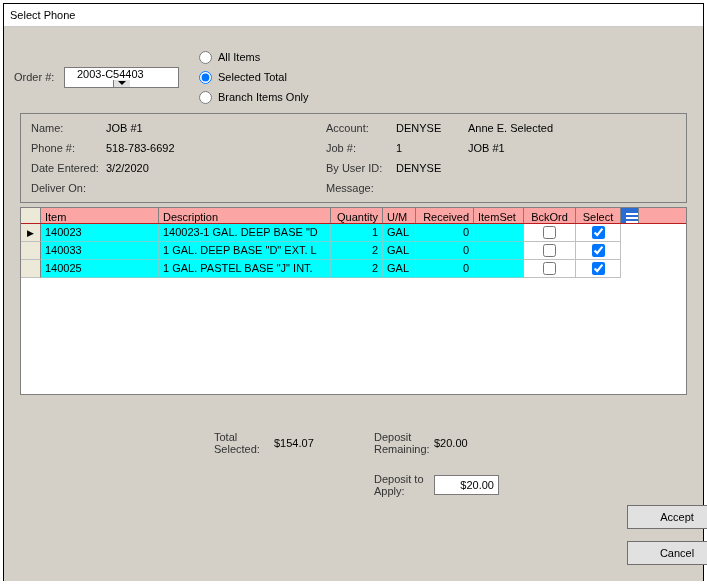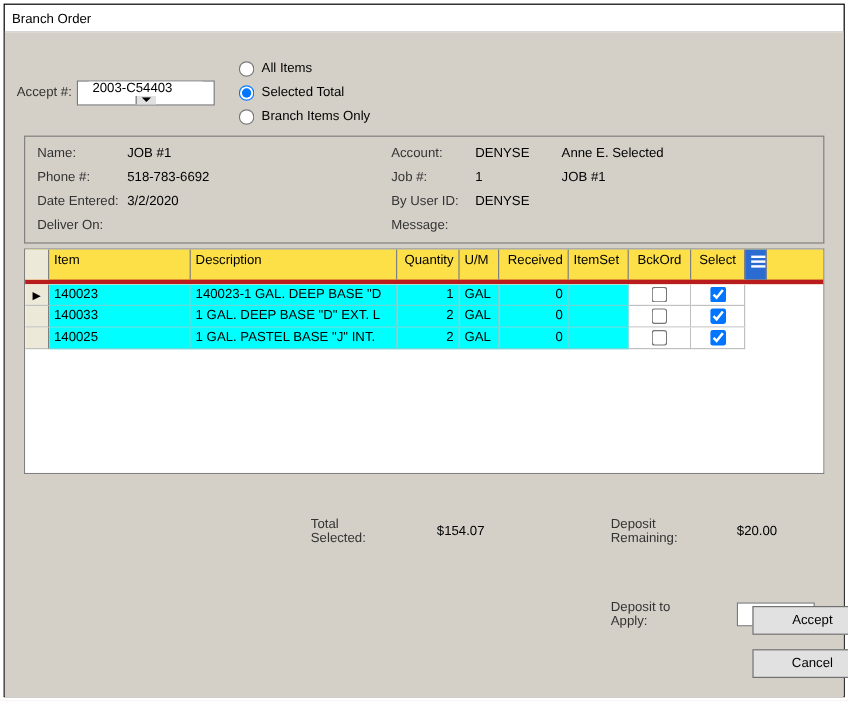--- a/index.html
+++ b/index.html
@@ -21,21 +21,21 @@
 .radios { margin-left: 20px; }
 .radio-row { display: flex; align-items: center; height: 20px; }
 .radio-row input { margin: 0 6px 0 0; }
 
 .info-panel { border: 1px solid #808080; margin: 6px 6px 0 6px; padding: 8px 10px 8px 10px; }
 .info-grid { display: grid; grid-template-columns: 75px 220px 70px 72px 200px; row-gap: 8px; align-items: center; }
 .info-grid .lbl { color: #333; }
 .info-grid .val { color: #000; }
 
 .grid-wrap { margin: 4px 6px 0 6px; border: 1px solid #808080; background: #fff; height: 188px; position: relative; display: flex; flex-direction: column; }
-.grid-head { display: flex; background: #fde047; border-bottom: 4px solid #b91c1c; height: 29px; }
+.grid-head { display: flex; background: #fca5a5; border-bottom: 1px solid #b91c1c; height: 16px; }
 .gh { border-right: 1px solid #808080; padding: 3px 4px; color: #000; overflow: hidden; white-space: nowrap; }
 .gh.corner { width: 20px; background: #ece9d8; }
 .col-item { width: 118px; }
 .col-desc { width: 172px; }
 .col-qty { width: 52px; text-align: right; }
 .col-um { width: 33px; }
 .col-recv { width: 58px; text-align: right; }
 .col-iset { width: 50px; }
 .col-bck { width: 52px; text-align: center; }
 .col-sel { width: 45px; text-align: center; }
@@ -46,39 +46,39 @@
 .grid-body { flex: 1; overflow: auto; background: #fff; }
 .grow { display: flex; height: 18px; align-items: stretch; }
 .rowhdr { width: 20px; background: #ece9d8; border-right: 1px solid #808080; border-bottom: 1px solid #c0c0c0; display:flex; align-items:center; justify-content:center; font-size:9px; }
 .cell { border-right: 1px solid #6ed6d6; border-bottom: 1px solid #6ed6d6; padding: 2px 4px; background: #00FFFF; color: #000; overflow: hidden; white-space: nowrap; }
 .cell.qty, .cell.recv { text-align: right; }
 .cell.bck, .cell.sel { text-align: center; background: #fff; border-right:1px solid #c0c0c0; border-bottom:1px solid #c0c0c0; display:flex; align-items:center; justify-content:center; }
 .cell.bck input, .cell.sel input { margin:0; }
 .cell.iset { background:#00FFFF; }
 
 .bottom { position: absolute; left: 10px; right: 10px; bottom: 10px; height: 140px; }
-.totals { display: grid; grid-template-columns: 200px 60px 100px 60px 100px 130px; row-gap: 18px; align-items: center; gap: 45px; }
+.totals { display: grid; grid-template-columns: 200px 60px 100px 60px 100px 130px; row-gap: 18px; align-items: center; }
 .tot-lbl { color: #333; }
 .tot-val { color: #000; text-align: left; }
 .dep-input { width: 65px; height: 20px; border: 1px solid #7a7a7a; background:#fff; text-align: right; padding: 0 4px; font-size: 11px; }
 
 .btns { position: absolute; right: 10px; bottom: 6px; width: 100px; }
 .btn { width: 100px; height: 24px; background: #e1e1e1; border: 1px solid #707070; margin-top: 12px; display:flex; align-items:center; justify-content:center; cursor:pointer;margin-left:44px; }
 </style>
 </head>
 <body>
 
 <div class="window">
   <div class="titlebar">
-    <span>Branch Order</span>
+    <span>Select Phone</span>
   </div>
   <div class="client">
 
     <div class="row order-row">
-      <span class="label order-label">Accept #:</span>
+      <span class="label order-label">Order #:</span>
       <div class="combo">
         <input type="text" value="2003-C54403" style="">
         <div class="caret">
           <svg viewBox="0 0 8 4">
               <polygon points="0,0 8,0 4,4" fill="#000"></polygon>
             </svg>
         </div>
       </div>
       <div class="radios">
         <div class="radio-row">

